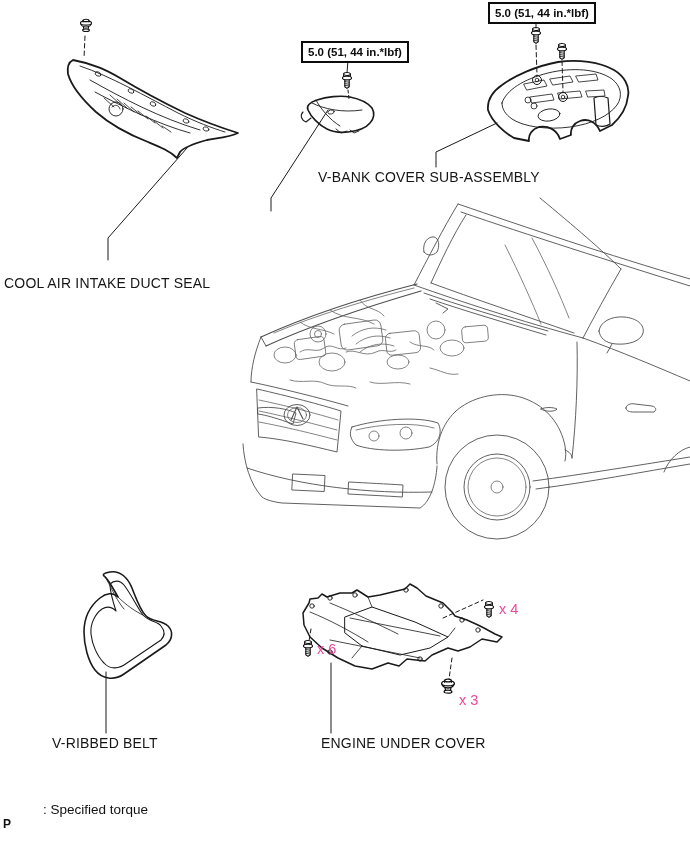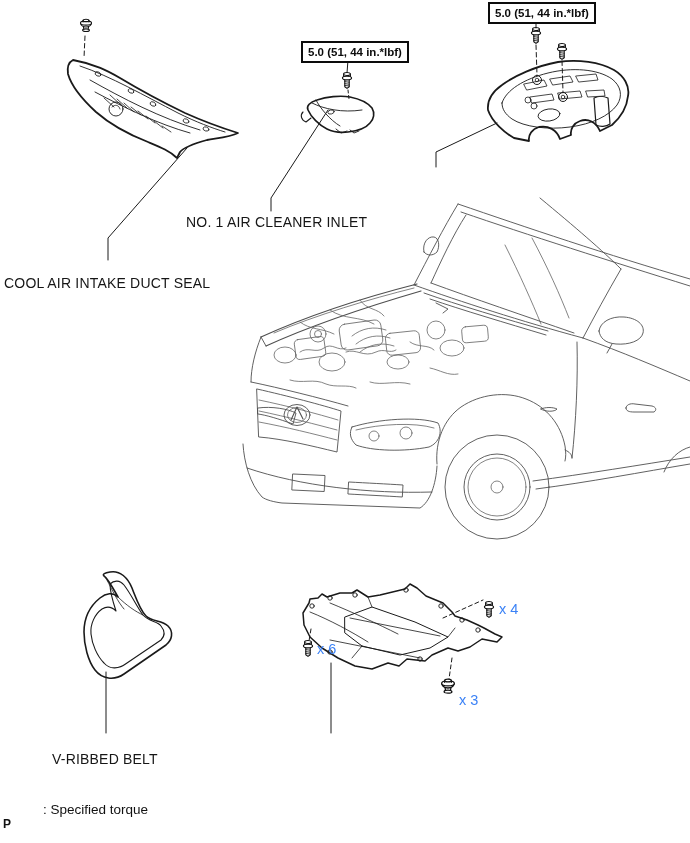--- a/index.html
+++ b/index.html
@@ -2,21 +2,21 @@
 <html><head>
 <meta charset="utf-8">
 <style>
   html,body{margin:0;padding:0;background:#fff;}
   .stage{position:relative;width:690px;height:843px;background:#fff;overflow:hidden;
          font-family:"Liberation Sans",sans-serif;color:#111;padding-left:36px;}
   .stage svg{position:absolute;left:0;top:0;}
   .part-label{position:absolute;font-size:14px;letter-spacing:.2px;white-space:nowrap;color:#161616;}
   .torque-box{position:absolute;border:2px solid #0c0c0c;background:#fff;font-weight:bold;
               font-size:11.5px;line-height:1.25;padding:2px 5px;white-space:nowrap;color:#0c0c0c;}
-  .count-label{position:absolute;font-size:14.5px;white-space:nowrap;color:#3b82f6;}
+  .count-label{position:absolute;font-size:14.5px;white-space:nowrap;color:#ec4899;}
   .legend{position:absolute;left:28px;top:802px;display:flex;align-items:center;}
   .legend-box{border:1.5px solid #0c0c0c;padding:1px 6px 2px;font-size:12.5px;white-space:nowrap;}
   .legend-desc{margin-left:15px;font-size:13.5px;white-space:nowrap;}
   .page-marker{position:absolute;left:3px;top:817px;font-size:12px;font-weight:bold;}
 </style>
 </head>
 <body>
 
 <div class="stage">
 
@@ -210,22 +210,23 @@
     <use href="#clip" transform="translate(448,688) scale(1.15)"></use>
     <path d="M452,658 L449,679" stroke-width="1" stroke-dasharray="4 3"></path>
     <path d="M331,663 L331,733" stroke-width="1"></path>
   </g>
 </svg>
 
   <div class="torque-box" style="left:488px;top:2px;">5.0 (51, 44 in.*lbf)</div>
   <div class="torque-box" style="left:301px;top:41px;">5.0 (51, 44 in.*lbf)</div>
 
   <div class="part-label" style="left:4px;top:262px;margin-top:13px;">COOL AIR INTAKE DUCT SEAL</div>
-  <div class="part-label" style="left:186px;top:214px;">NO. 1 AIR CLEANER INLET</div>
-  <div class="part-label" style="left:52px;top:735px;margin-top:16px;">V-RIBBED BELT</div>
+  <div class="part-label" style="left:318px;top:169px;">V-BANK COVER SUB-ASSEMBLY</div>
+  <div class="part-label" style="left:52px;top:735px;">V-RIBBED BELT</div>
+  <div class="part-label" style="left:321px;top:735px;">ENGINE UNDER COVER</div>
 
   <div class="count-label" style="left:499px;top:601px;">x 4</div>
   <div class="count-label" style="left:317px;top:641px;">x 6</div>
   <div class="count-label" style="left:459px;top:692px;">x 3</div>
 
   <div class="legend">
     <span class="legend-desc">: Specified torque</span>
   </div>
 
   <div class="page-marker">P</div>

